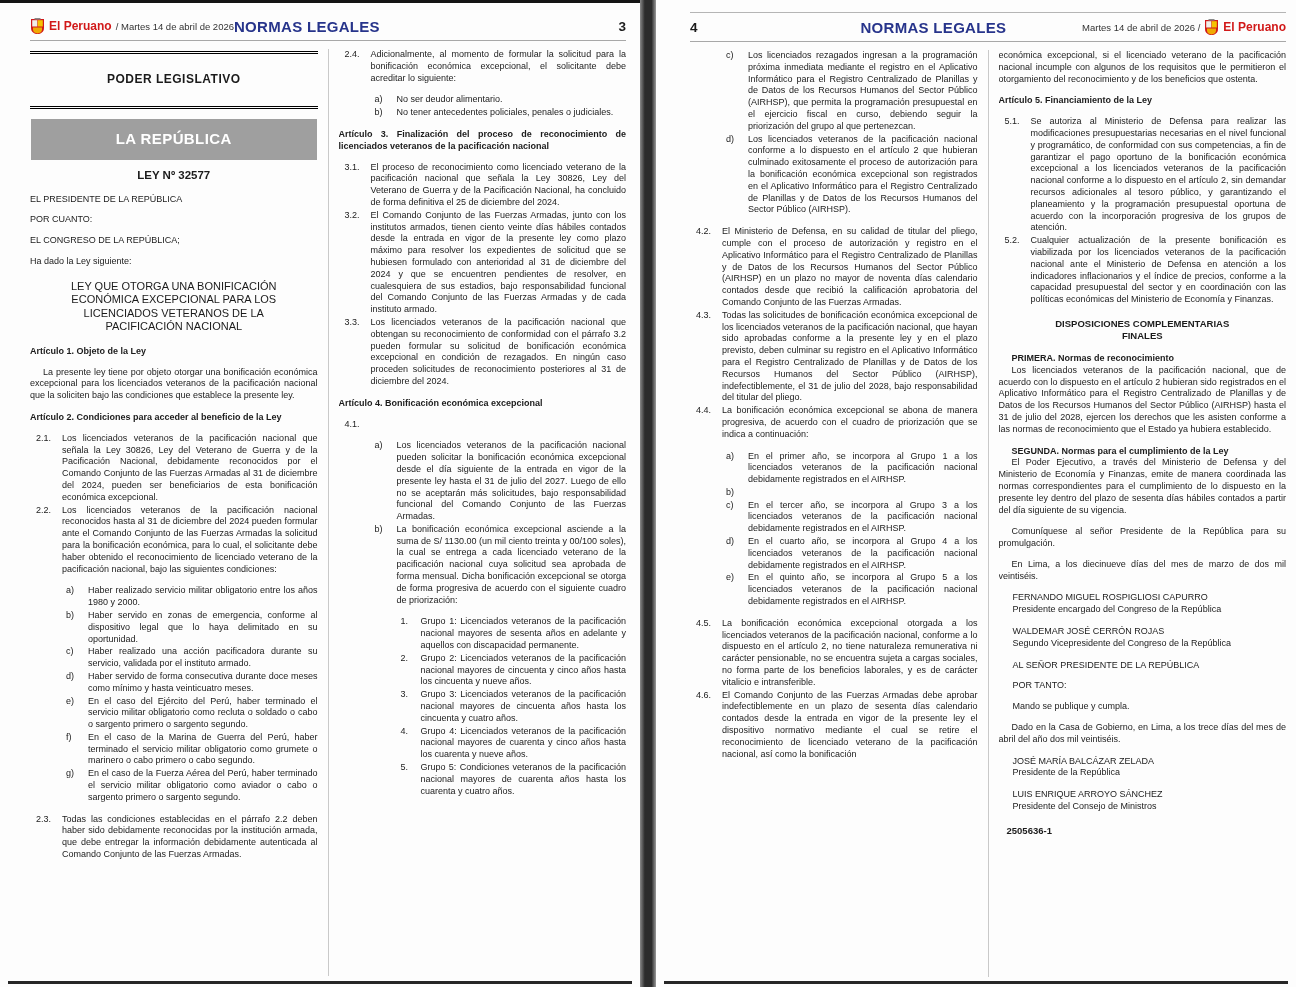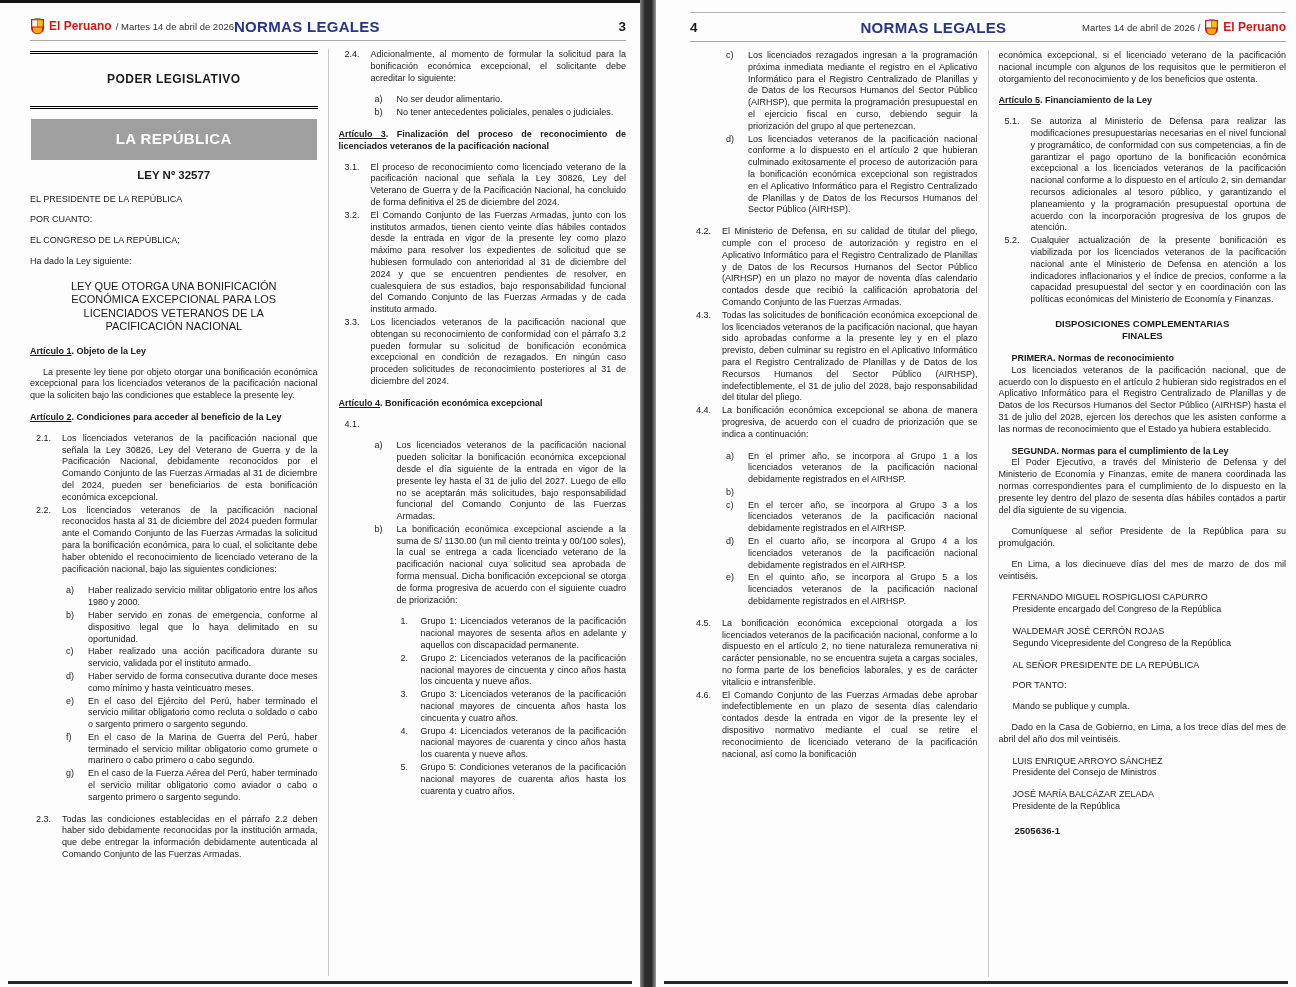--- a/index.html
+++ b/index.html
@@ -32,34 +32,34 @@
   
   .kicker{border-top:3px double #000;border-bottom:3px double #000;text-align:center;
     font-weight:bold;font-size:12px;letter-spacing:.5px;padding:20px 0;margin:2px 0 10px;}
   .graybox{background:var(--banner-gray,#9f9f9f);color:#fff;text-align:center;font-weight:bold;
     font-size:15px;line-height:20px;padding:10px 0 11px;margin:0 1px 10px;letter-spacing:.4px;}
   .lawnum{text-align:center;font-weight:bold;font-size:11.5px;margin:4px 0 12px;}
   .plain{margin:0 0 9px;}
   .plain.ind{margin-left:14px;}
   .btitle{text-align:center;font-weight:normal;font-size:11px;line-height:13.5px;margin:12px 19px;}
   .article{font-weight:bold;text-align:justify;margin:10px 0 9px;}
-  .alabel{text-decoration:underline;}
+  .alabel{}
   .para{text-align:justify;text-indent:13px;margin:0 0 9px;}
   .para.cont{text-indent:0;}
   .li{display:flex;margin:0 0 1px;}
   .li .n{flex:0 0 26px;}
   .li .t{flex:1;text-align:justify;}
   .l1{padding-left:6px;}
   .l2{padding-left:36px;}.l2 .n{flex-basis:22px;}
   .l3{padding-left:62px;}.l3 .n{flex-basis:20px;}
   .mt{margin-top:10px;}
   .cbold{text-align:center;font-weight:bold;font-size:9.5px;line-height:12.5px;margin:12px 0 10px;}
   .hinline{font-weight:bold;text-indent:13px;margin:10px 0 0;}
   .sig{margin:10px 0 0 14px;}
-  .code{font-weight:bold;font-size:9.5px;margin:12px 16px 0;}
+  .code{font-weight:bold;font-size:9.5px;margin:12px 8px 0;}
 </style>
 </head>
 <body>
 
 <div class="spread">
 
   <section class="page page-l">
     <header class="phead">
       <div class="hz">
         <span class="logo-ico">
@@ -298,25 +298,25 @@
           </div>
           <div class="sig">
             <div>WALDEMAR JOSÉ CERRÓN ROJAS</div>
             <div>Segundo Vicepresidente del Congreso de la República</div>
           </div>
           <div class="plain ind mt">AL SEÑOR PRESIDENTE DE LA REPÚBLICA</div>
           <div class="plain ind">POR TANTO:</div>
           <div class="plain ind">Mando se publique y cumpla.</div>
           <p class="para">Dado en la Casa de Gobierno, en Lima, a los trece días del mes de abril del año dos mil veintiséis.</p>
           <div class="sig">
+            <div>JOSÉ MARÍA BALCÁZAR ZELADA</div>
+            <div>Presidente de la República</div>
+          </div>
+          <div class="sig">
             <div>LUIS ENRIQUE ARROYO SÁNCHEZ</div>
             <div>Presidente del Consejo de Ministros</div>
-          </div>
-          <div class="sig">
-            <div>JOSÉ MARÍA BALCÁZAR ZELADA</div>
-            <div>Presidente de la República</div>
           </div>
           <div class="code">2505636-1</div>
         </div>
     </div>
   </section>
 
 </div>
 
 </body></html>

